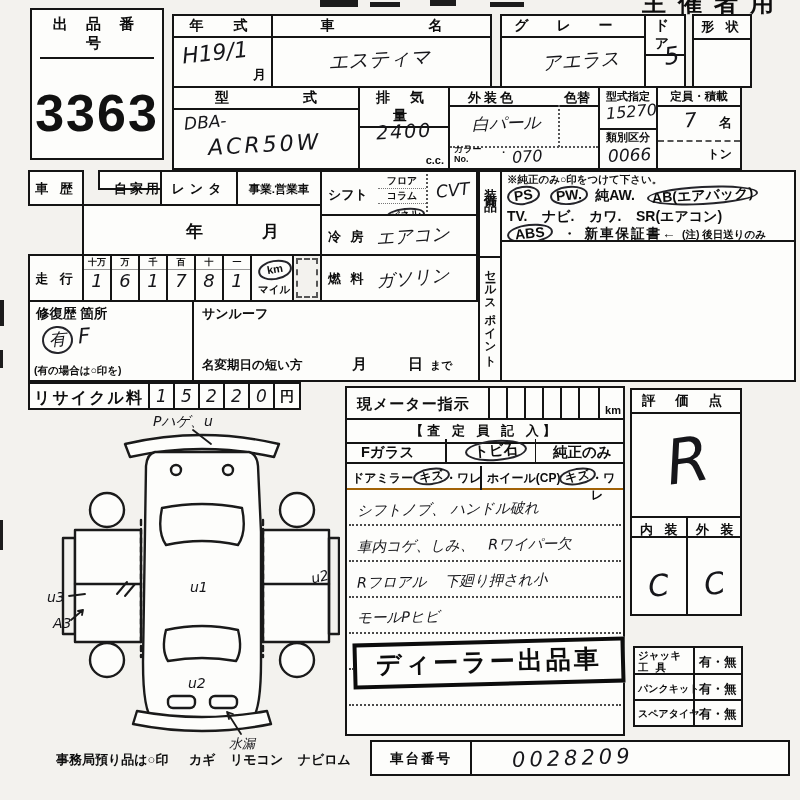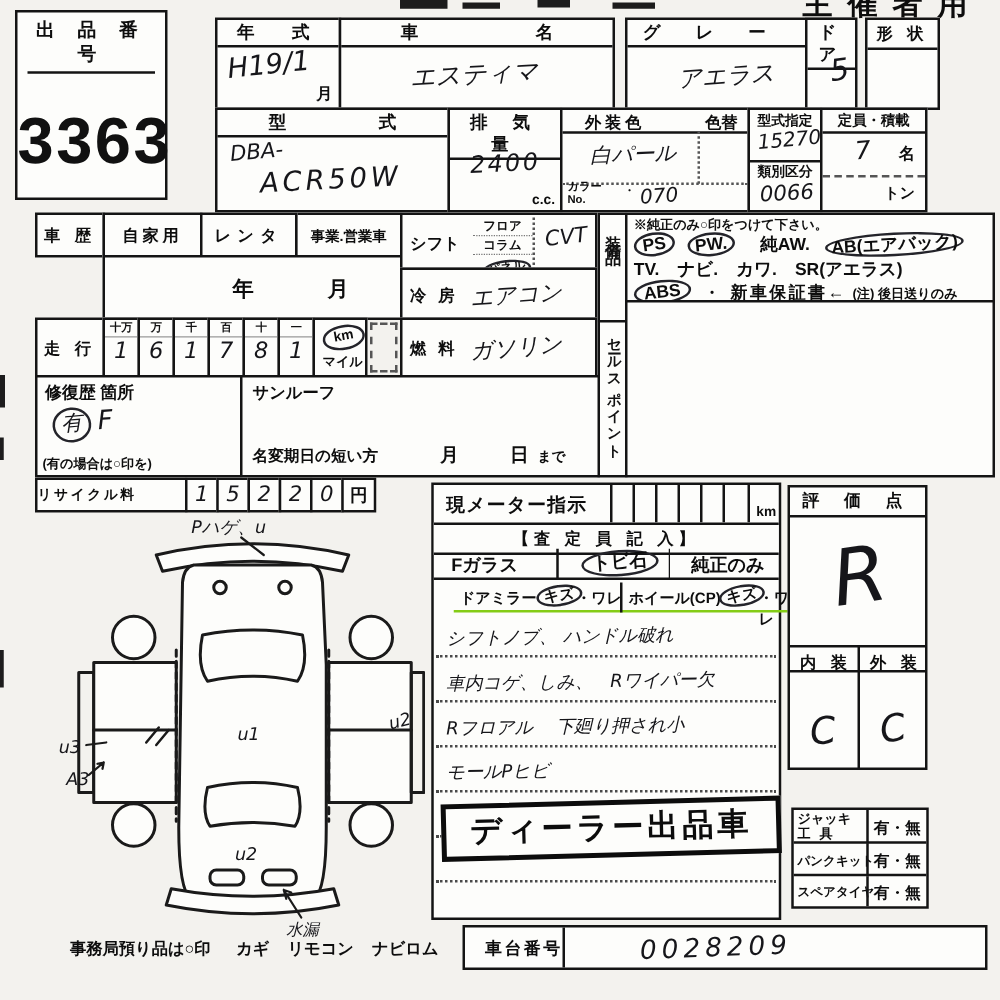--- a/index.html
+++ b/index.html
@@ -29,21 +29,21 @@
     <span class="noise" style="left:190px;top:2px;width:34px;height:5px;position:absolute"></span>
   </div>
   <div class="t" style="left:638px;top:0;width:162px;height:15px;overflow:hidden">
     <div class="hd" style="position:absolute;top:-13px;left:4px;font-size:24px;letter-spacing:12px;white-space:nowrap">主催者用</div>
   </div>
 
   <div class="noise" style="left:0;top:300px;width:4px;height:26px"></div>
   <div class="noise" style="left:0;top:350px;width:3px;height:18px"></div>
   <div class="noise" style="left:0;top:520px;width:3px;height:30px"></div>
 
-  <div class="b" style="left:12px;top:8px;width:122px;height:152px">
+  <div class="b" style="left:30px;top:8px;width:134px;height:152px">
     <div class="hd" style="text-align:center;font-size:15px;letter-spacing:7px;padding-top:5px;border-bottom:2px solid #141414;padding-bottom:4px;margin:0 8px">出 品 番 号</div>
     <div style="text-align:center;font-size:52px;font-weight:600;letter-spacing:2px;margin-top:24px">3363</div>
   </div>
 
   <div class="b" style="left:172px;top:14px;width:101px;height:74px">
     <div class="hd" style="text-align:center;font-size:14px;letter-spacing:8px;border-bottom:2px solid #141414;padding:1px 0">年　式</div>
     <div class="hand" style="position:absolute;left:8px;top:24px;font-size:22px;transform:rotate(-6deg)">H19/1</div>
     <div class="hd" style="position:absolute;right:5px;bottom:2px;font-size:13px">月</div>
   </div>
   <div class="b" style="left:271px;top:14px;width:221px;height:74px">
@@ -97,21 +97,21 @@
     <div class="hd" style="text-align:center;font-size:11.5px;padding:1px 0;border-bottom:2px solid #141414">定員・積載</div>
     <div class="hand" style="position:absolute;left:26px;top:20px;font-size:20px;transform:rotate(-5deg)">7</div>
     <div class="hd" style="position:absolute;right:8px;top:26px;font-size:13px">名</div>
     <div class="t" style="left:0;top:52px;width:100%;border-top:2px dashed #555"></div>
     <div class="hd" style="position:absolute;right:8px;bottom:5px;font-size:12px">トン</div>
   </div>
 
   <div class="b" style="left:28px;top:170px;width:56px;height:36px">
     <div class="hd" style="text-align:center;font-size:13px;letter-spacing:4px;padding-top:8px">車 歴</div>
   </div>
-  <div class="b" style="left:82px;top:170px;width:80px;height:36px">
+  <div class="b" style="left:98px;top:170px;width:80px;height:20px">
     <div class="hd" style="text-align:center;font-size:13px;letter-spacing:3px;padding-top:8px">自家用</div>
   </div>
   <div class="b" style="left:236px;top:170px;width:86px;height:36px">
     <div class="hd" style="text-align:center;font-size:11.5px;padding-top:10px">事業.営業車</div>
   </div>
   <div class="b" style="left:160px;top:170px;width:78px;height:36px">
     <div class="hd" style="text-align:center;font-size:13px;letter-spacing:5px;padding-top:8px">レンタ</div>
   </div>
 
   <div class="b" style="left:82px;top:204px;width:240px;height:52px">
@@ -171,28 +171,28 @@
   </div>
 
   <div class="b" style="left:478px;top:170px;width:24px;height:88px">
     <div class="vtext" style="font-size:13px;margin:6px auto 0;letter-spacing:6px;height:80px">装備品</div>
   </div>
   <div class="b" style="left:500px;top:170px;width:296px;height:72px">
     <div class="smallnote" style="position:absolute;left:5px;top:1px;font-size:10.5px">※純正のみ○印をつけて下さい。</div>
     <div class="t" style="left:5px;top:14px;white-space:nowrap">
       <span class="circ hd" style="font-size:14px;padding:0 5px;transform:rotate(-8deg)">PS</span>
       <span class="circ hd" style="font-size:14px;padding:0 4px;margin-left:6px;transform:rotate(-5deg)">PW.</span>
-      <span class="hd" style="font-size:14px;margin-left:16px">純AW.</span>
+      <span class="hd" style="font-size:14px;margin-left:3px">純AW.</span>
       <span class="circ hd" style="font-size:14px;padding:0 3px;margin-left:8px;transform:rotate(-3deg)">AB(エアバック)</span>
     </div>
     <div class="t" style="left:5px;top:35px;white-space:nowrap">
       <span class="hd" style="font-size:14px">TV.</span>
       <span class="hd" style="font-size:14px;margin-left:10px">ナビ.</span>
       <span class="hd" style="font-size:14px;margin-left:10px">カワ.</span>
-      <span class="hd" style="font-size:14px;margin-left:10px">SR(アエラス)</span>
+      <span class="hd" style="font-size:14px;margin-left:10px">SR(エアコン)</span>
     </div>
     <div class="t" style="left:5px;top:52px;white-space:nowrap">
       <span class="circ hd" style="font-size:14px;padding:0 6px;transform:rotate(-6deg)">ABS</span>
       <span class="hd" style="font-size:13px;margin-left:6px">・</span>
       <span class="hd" style="font-size:13.5px;letter-spacing:2px;margin-left:4px">新車保証書←</span>
       <span class="hd" style="font-size:10.5px">(注) 後日送りのみ</span>
     </div>
   </div>
 
   <div class="b" style="left:478px;top:256px;width:24px;height:126px">
@@ -208,21 +208,21 @@
   </div>
   <div class="b" style="left:192px;top:300px;width:288px;height:82px">
     <div class="hd" style="position:absolute;left:8px;top:3px;font-size:13px">サンルーフ</div>
     <span class="hd" style="position:absolute;left:8px;bottom:6px;font-size:12.5px">名変期日の短い方</span>
     <span class="hd" style="position:absolute;left:158px;bottom:6px;font-size:15px">月</span>
     <span class="hd" style="position:absolute;left:214px;bottom:6px;font-size:15px">日</span>
     <span class="hd" style="position:absolute;left:236px;bottom:7px;font-size:11px">まで</span>
   </div>
 
   <div class="b" style="left:28px;top:382px;width:122px;height:28px">
-    <div class="hd" style="font-size:11px;letter-spacing:2px;padding-top:4px">リサイクル料</div>
+    <div class="hd" style="text-align:center;font-size:16px;letter-spacing:2px;padding-top:4px">リサイクル料</div>
   </div>
   <div class="b" style="left:148px;top:382px;width:27px;height:28px">
       <span class="hand" style="display:block;text-align:center;font-size:17px;padding-top:2px">1</span>
     </div>
   <div class="b" style="left:173px;top:382px;width:27px;height:28px">
       <span class="hand" style="display:block;text-align:center;font-size:17px;padding-top:2px">5</span>
     </div>
   <div class="b" style="left:198px;top:382px;width:27px;height:28px">
       <span class="hand" style="display:block;text-align:center;font-size:17px;padding-top:2px">2</span>
     </div>
@@ -298,21 +298,21 @@
     <div class="hd" style="position:absolute;left:0;top:30px;width:100%;text-align:center;font-size:13px;letter-spacing:4px;border-top:2px solid #141414;border-bottom:2px solid #141414;padding:2px 0;background:#fdfdfb">【査 定 員 記 入】</div>
 
     <div class="t" style="left:0;top:51px;width:100%;height:25px;border-bottom:2px solid #141414">
       <span class="hd" style="position:absolute;left:14px;top:4px;font-size:14.5px">Fガラス</span>
       <span class="t" style="left:98px;top:0;height:25px;border-left:2px solid #141414"></span>
       <span class="circ hd" style="position:absolute;left:118px;top:1px;font-size:14.5px;padding:1px 7px;transform:rotate(-4deg)">トビ石</span>
       <span class="t" style="left:188px;top:0;height:25px;border-left:1.5px solid #141414"></span>
       <span class="hd" style="position:absolute;left:206px;top:4px;font-size:14.5px">純正のみ</span>
     </div>
 
-    <div class="t" style="left:16px;top:78px;width:100%;height:24px;border-bottom:2px solid #84cc16">
+    <div class="t" style="left:0;top:78px;width:100%;height:24px;border-bottom:2px solid #a16207">
       <span class="hd" style="position:absolute;left:5px;top:4px;font-size:12px">ドアミラー</span>
       <span class="circ hd" style="position:absolute;left:66px;top:2px;font-size:12px;padding:0 4px;transform:rotate(-8deg)">キズ</span>
       <span class="hd" style="position:absolute;left:98px;top:4px;font-size:12px">・ワレ</span>
       <span class="t" style="left:133px;top:0;height:24px;border-left:2px solid #141414"></span>
       <span class="hd" style="position:absolute;left:140px;top:4px;font-size:12px">ホイール(CP)</span>
       <span class="circ hd" style="position:absolute;left:212px;top:2px;font-size:12px;padding:0 4px;transform:rotate(-10deg)">キズ</span>
       <span class="hd" style="position:absolute;left:244px;top:4px;font-size:12px">・ワレ</span>
     </div>
 
     <div class="dotline" style="left:2px;top:136px;width:272px"></div>
@@ -358,21 +358,21 @@
       <span class="hd" style="position:absolute;left:64px;top:6px;font-size:12.5px">有・無</span>
     </div>
     <div class="t" style="left:0;top:53px;width:100%;height:24px">
       <span class="hd" style="position:absolute;left:3px;top:6px;font-size:10px">スペアタイヤ</span>
       <span class="t" style="left:58px;top:0;height:24px;border-left:2px solid #141414"></span>
       <span class="hd" style="position:absolute;left:64px;top:5px;font-size:12.5px">有・無</span>
     </div>
   </div>
 
   <div class="b" style="left:370px;top:740px;width:420px;height:36px">
-    <div class="hd" style="position:absolute;left:0;top:0;width:80px;height:100%;border-right:2px solid #141414;text-align:right;font-size:13.5px;letter-spacing:2px;padding-top:8px;box-sizing:border-box">車台番号</div>
+    <div class="hd" style="position:absolute;left:0;top:0;width:100px;height:100%;border-right:2px solid #141414;text-align:center;font-size:13.5px;letter-spacing:2px;padding-top:8px;box-sizing:border-box">車台番号</div>
     <div class="hand" style="position:absolute;left:140px;top:4px;font-size:21px;letter-spacing:4px;transform:rotate(-2deg)">0028209</div>
   </div>
 
   <div class="t" style="left:56px;top:750px;white-space:nowrap">
     <span class="hd" style="font-size:13px">事務局預り品は○印</span>
     <span class="hd" style="font-size:13px;margin-left:16px">カギ</span>
     <span class="hd" style="font-size:13px;margin-left:10px">リモコン</span>
     <span class="hd" style="font-size:13px;margin-left:10px">ナビロム</span>
   </div>
 

